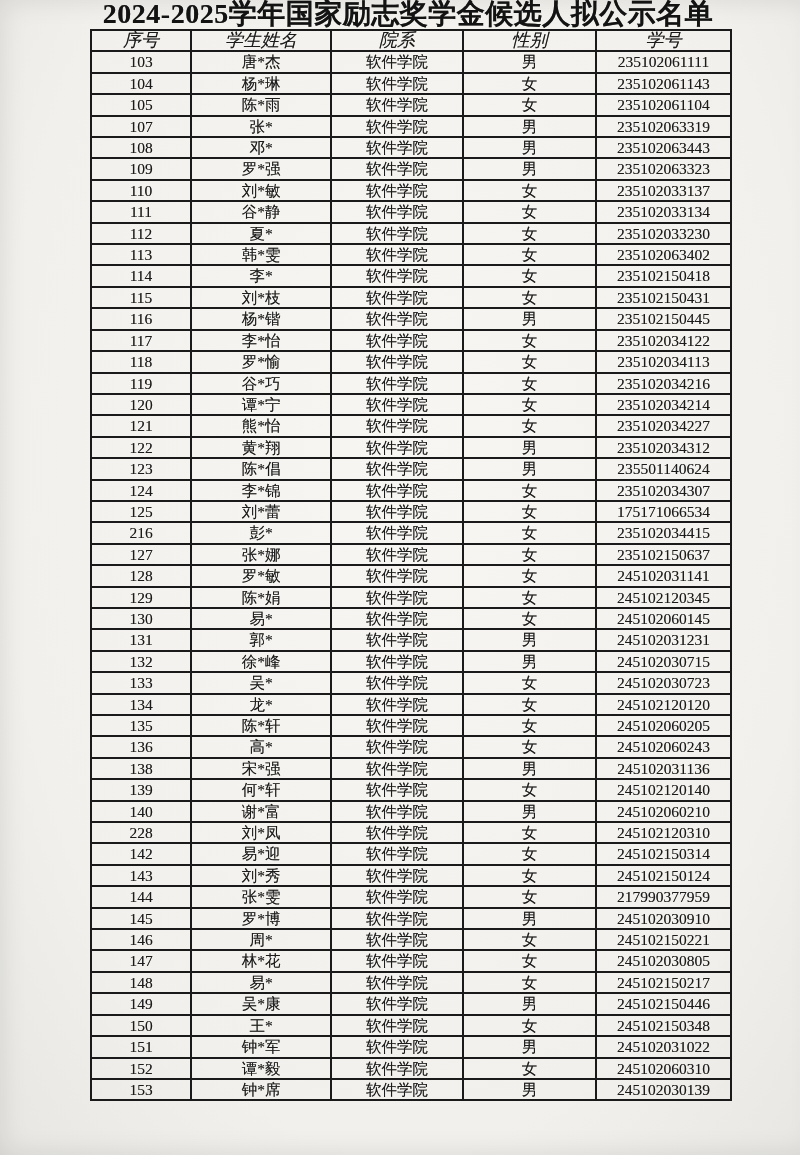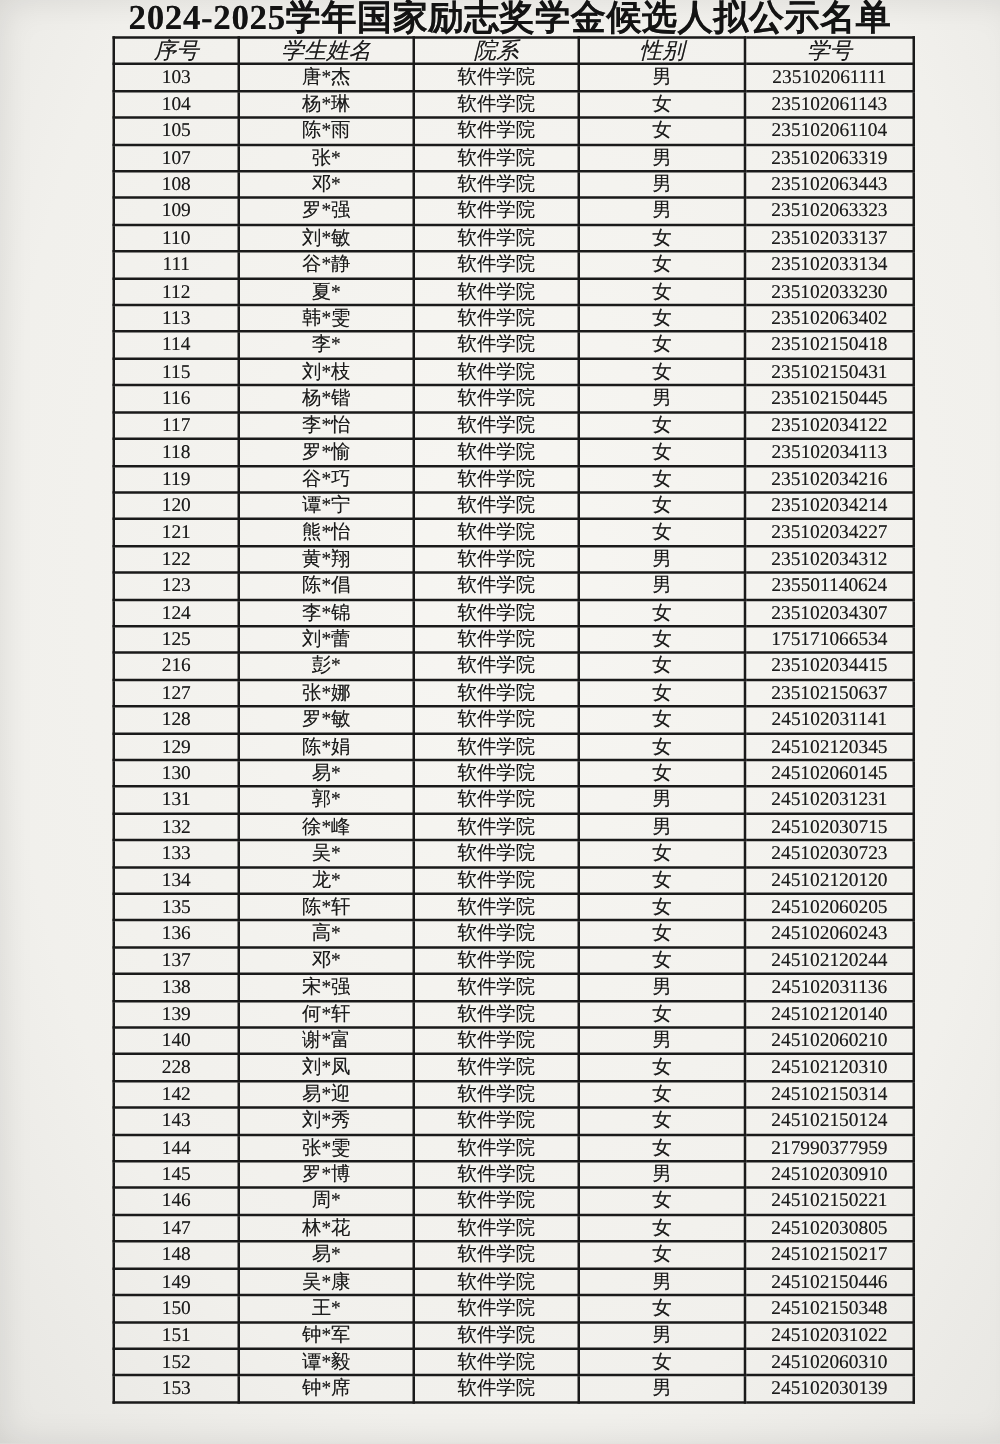--- a/index.html
+++ b/index.html
@@ -308,27 +308,20 @@
           <td>245102060205</td>
         </tr>
         <tr>
           <td>136</td>
           <td>高*</td>
           <td>软件学院</td>
           <td>女</td>
           <td>245102060243</td>
         </tr>
         <tr>
-          <td>137</td>
-          <td>邓*</td>
-          <td>软件学院</td>
-          <td>女</td>
-          <td>245102120244</td>
-        </tr>
-        <tr>
           <td>138</td>
           <td>宋*强</td>
           <td>软件学院</td>
           <td>男</td>
           <td>245102031136</td>
         </tr>
         <tr>
           <td>139</td>
           <td>何*轩</td>
           <td>软件学院</td>

